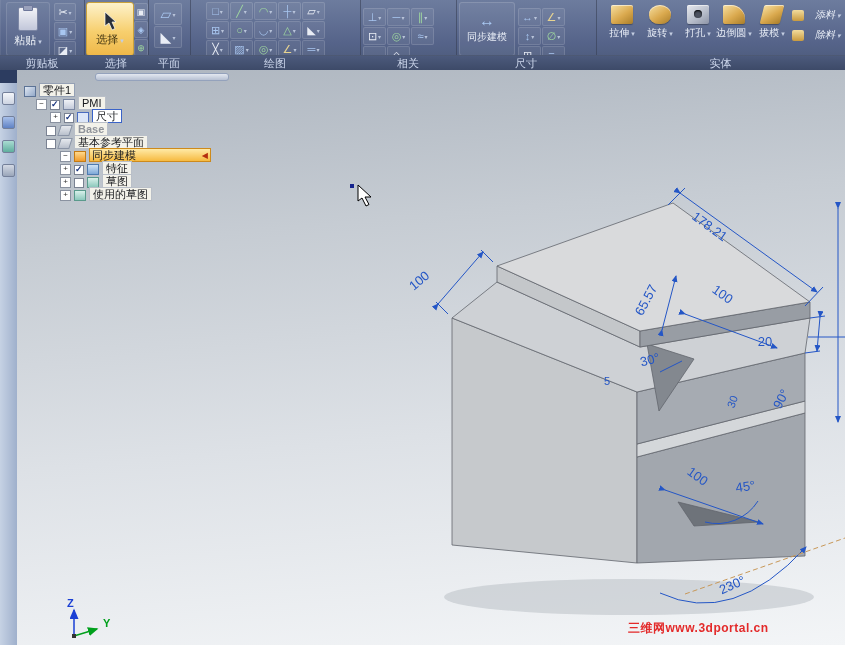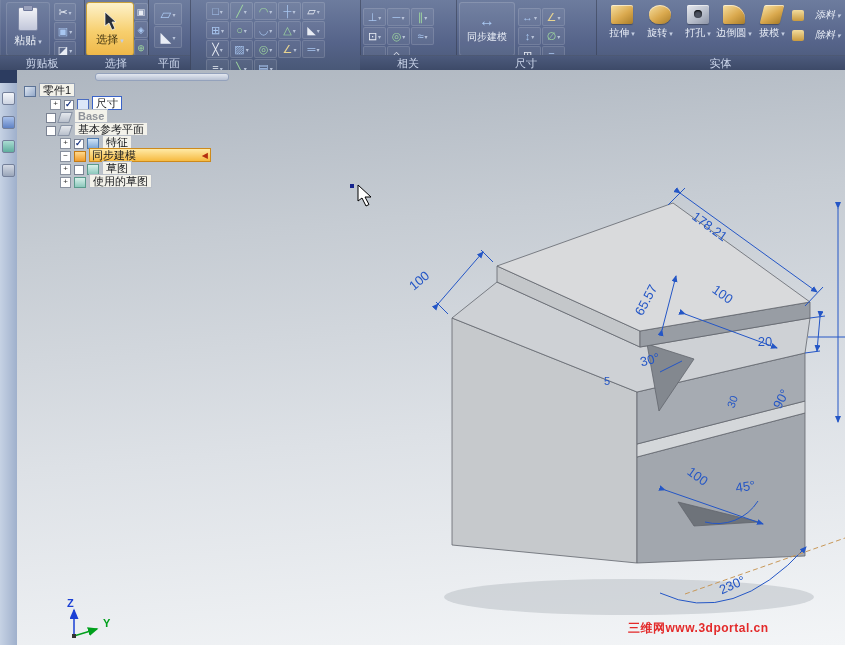--- a/index.html
+++ b/index.html
@@ -162,20 +162,21 @@
           <span class="tool cw">◣</span>
           <span class="tool cw">╳</span>
           <span class="tool cb">▨</span>
           <span class="tool cg">◎</span>
           <span class="tool cy">∠</span>
           <span class="tool cb">═</span>
           <span class="tool cw">≡</span>
           <span class="tool cg">╲</span>
           <span class="tool cb">▤</span>
         </div>
+      <div class="glabel">绘图</div>
     </div>
 
     <div class="rgroup" style="left:360px;width:96px">
       <div class="wrap" style="left:3px;top:8px;width:90px">
           <span class="tool cb">⊥</span>
           <span class="tool cb">─</span>
           <span class="tool cg">∥</span>
           <span class="tool cw">⊡</span>
           <span class="tool cg">◎</span>
           <span class="tool cb">≈</span>
@@ -319,51 +320,57 @@
 
       <rect x="333" y="114" width="4" height="4" fill="#16248e"></rect>
       <polygon points="341,115 341,131 345,128 349,136 352,134.5 348,127 354,127" fill="#ffffff" stroke="#000000" stroke-width="1"></polygon>
     </svg>
 
     <div class="tree">
       <div class="trw" style="padding-left:2px">
         <span class="ti ti-part"></span>
         <span class="lbl root">零件1</span>
       </div>
+      <div class="trw" style="padding-left:14px">
+        <span class="exp minus"></span>
+        <span class="cbx on"></span>
+        <span class="ti ti-pmi"></span>
+        <span class="lbl">PMI</span>
+      </div>
       <div class="trw" style="padding-left:28px">
         <span class="exp"></span>
         <span class="cbx on"></span>
         <span class="ti ti-dim"></span>
         <span class="lbl sel">尺寸</span>
       </div>
       <div class="trw" style="padding-left:24px">
         <span class="cbx"></span>
         <span class="ti ti-plane"></span>
         <span class="lbl dimmed">Base</span>
       </div>
       <div class="trw" style="padding-left:24px">
         <span class="cbx"></span>
         <span class="ti ti-plane"></span>
         <span class="lbl">基本参考平面</span>
-      </div>
-      <div class="trw" style="padding-left:38px">
-        <span class="exp"></span>
-        <span class="cbx on"></span>
-        <span class="ti ti-feat"></span>
-        <span class="lbl">特征</span>
       </div>
       <div class="trw" style="padding-left:38px">
         <span class="exp minus"></span>
         <span class="ti ti-sync"></span>
         <span class="syncbar">
           <span>同步建模</span>
         </span>
       </div>
       <div class="trw" style="padding-left:38px">
         <span class="exp"></span>
+        <span class="cbx on"></span>
+        <span class="ti ti-feat"></span>
+        <span class="lbl">特征</span>
+      </div>
+      <div class="trw" style="padding-left:38px">
+        <span class="exp"></span>
         <span class="cbx"></span>
         <span class="ti ti-sketch"></span>
         <span class="lbl">草图</span>
       </div>
       <div class="trw" style="padding-left:38px">
         <span class="exp"></span>
         <span class="ti ti-sketch"></span>
         <span class="lbl">使用的草图</span>
       </div>
     </div>

